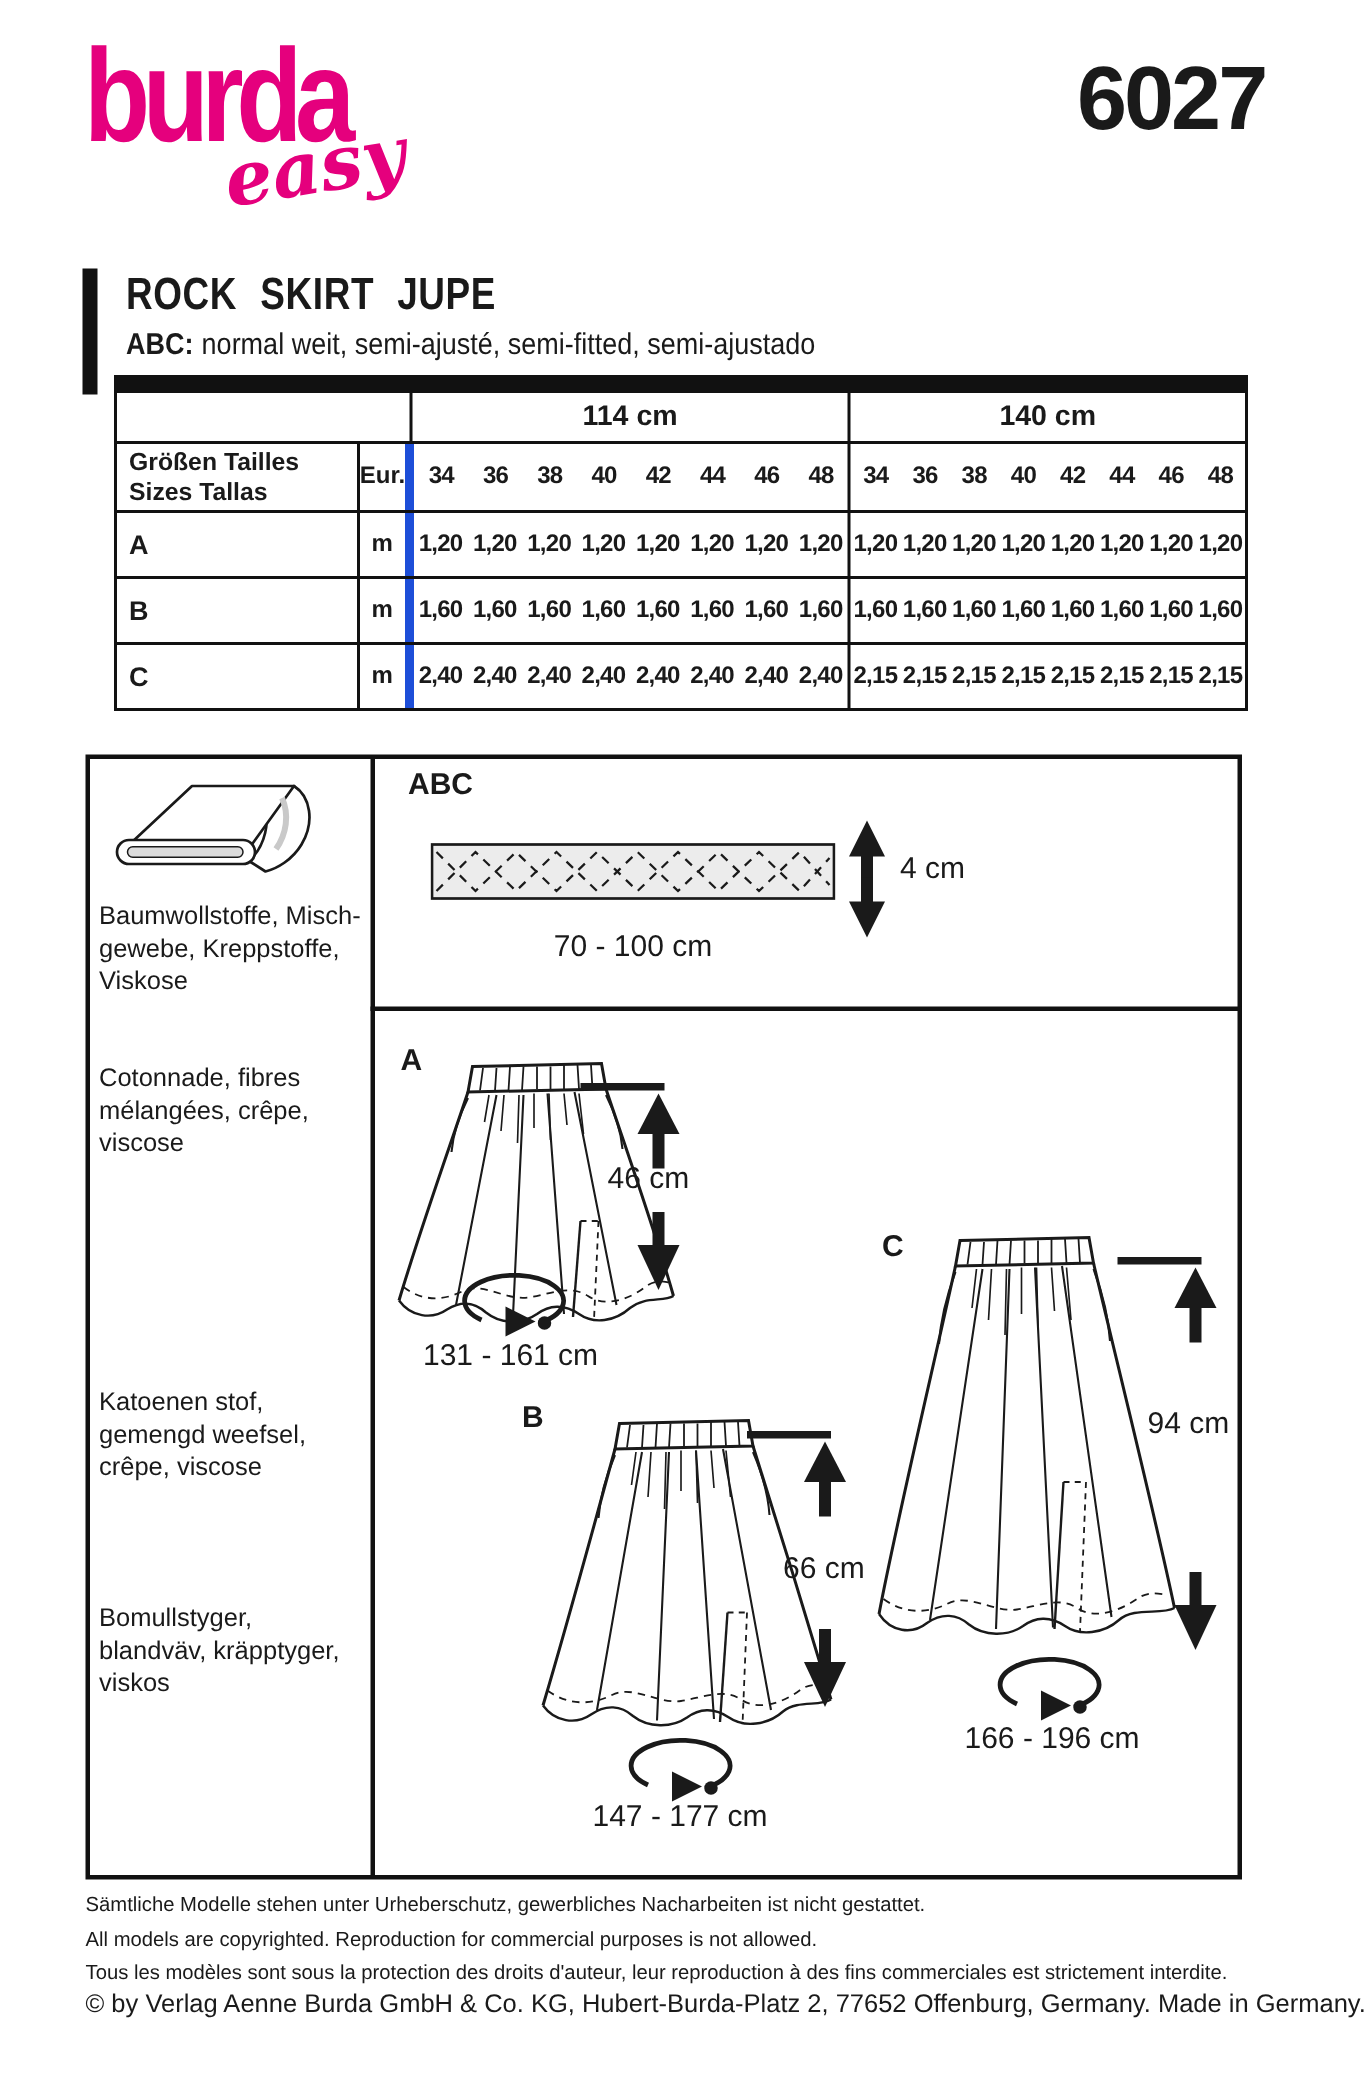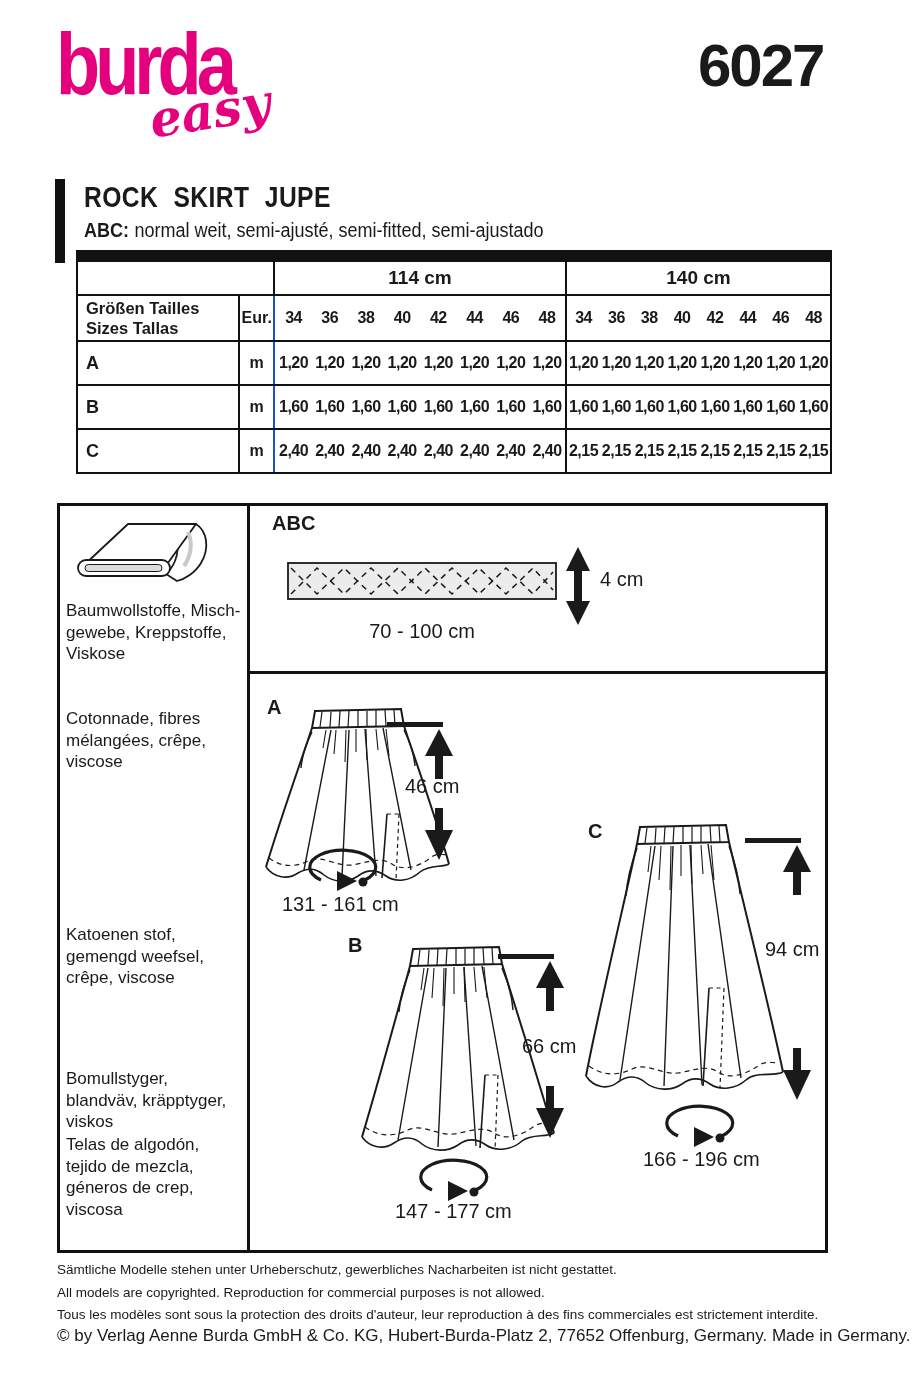--- a/index.html
+++ b/index.html
@@ -3,36 +3,36 @@
 <meta charset="utf-8">
 <style>
   * { margin:0; padding:0; box-sizing:border-box; }
   body { background:#fff; font-family:"Liberation Sans", sans-serif; color:#1a1a1a; }
   .page { position:relative; width:914px; height:1400px; background:#fff; overflow:hidden; }
   .abs { position:absolute; }
 
   
   .logo-burda { font-weight:bold; font-size:88px; letter-spacing:-6px; transform:scaleX(.82); transform-origin:0 0; line-height:1; }
   .logo-easy  { font-family:"DejaVu Serif", serif; font-style:italic; font-weight:bold; font-size:50px; transform:rotate(-9deg); transform-origin:0 50%; line-height:1; }
-  .pattern-no { font-weight:bold; font-size:60px; letter-spacing:-2px; line-height:1; }
+  .pattern-no { font-weight:bold; font-size:60px; letter-spacing:-2px; line-height:1;margin-left:20px; }
 
   
   .title-bar { width:10px; height:84px; background:#111; }
   .heading   { font-weight:bold; font-size:30px; word-spacing:10px; letter-spacing:.5px; white-space:nowrap; transform:scaleX(.82); transform-origin:0 0; }
   .subtitle  { font-size:20px; white-space:nowrap; transform:scaleX(.9); transform-origin:0 0; }
   .subtitle b { margin-right:6px; }
 
   
   .ytable { width:756px; }
   .t-topbar { height:12px; background:#111; }
   .t-row { display:flex; border-left:2px solid #111; border-right:2px solid #111; border-bottom:2px solid #111; align-items:stretch; }
   .t-cell { display:flex; align-items:center; }
   .c-merge { width:206px; border-right:2px solid #111; }
   .c-label { width:169px; border-right:2px solid #111; padding-left:8px; flex-direction:column; align-items:flex-start; justify-content:center; }
-  .c-eur   { width:37px;  border-right:2px solid #1d4ed8; justify-content:center; }
+  .c-eur   { width:37px;  border-right:6px solid #1d4ed8; justify-content:center; }
   .c-g1 { width:305px; border-right:2px solid #111; }
   .c-g2 { width:275px; }
   .r-widths { height:34px; } .r-sizes { height:46px; } .r-view { height:44px; }
   .group-title { width:100%; text-align:center; font-weight:bold; font-size:19px; }
   .hdr2 { font-weight:bold; font-size:16.5px; line-height:20px; }
   .eur-txt { font-weight:bold; font-size:16px; }
   .cells { justify-content:space-around; }
   .cells span { flex:1; text-align:center; font-weight:bold; font-size:16px; letter-spacing:-.5px; }
   .view-letter { font-weight:bold; font-size:18px; }
 
@@ -186,21 +186,20 @@
       <rect x="12" y="50" width="92" height="16" rx="8"></rect>
       <rect x="19" y="54.5" width="77" height="7" rx="3.5" fill="#dcdcdc" stroke-width="1"></rect>
     </g>
     <path d="M122,22 C127,33 125,46 118,56" stroke="#c9c9c9" stroke-width="4" fill="none"></path>
   </svg>
 
   <div class="abs fab-text" style="left:66px; top:600px;">Baumwollstoffe, Misch-gewebe, Kreppstoffe, Viskose</div>
   <div class="abs fab-text" style="left:66px; top:708px;">Cotonnade, fibres mélangées, crêpe, viscose</div>
   <div class="abs fab-text" style="left:66px; top:924px;">Katoenen stof, gemengd weefsel, crêpe, viscose</div>
   <div class="abs fab-text" style="left:66px; top:1034px;margin-top:34px;">Bomullstyger, blandväv, kräpptyger, viskos</div>
-  <div class="abs fab-text" style="left:66px; top:1134px;">Telas de algodón, tejido de mezcla, géneros de crep, viscosa</div>
 
   <div class="abs sec-label" style="left:272px; top:512px;">ABC</div>
   <svg class="abs" style="left:287px; top:562px;" width="270" height="38" viewBox="0 0 270 38">
     <rect x="1" y="1" width="268" height="36" fill="#ececec" stroke="#1a1a1a" stroke-width="1.8"></rect>
     <g stroke="#1a1a1a" stroke-width="1.5" fill="none" stroke-dasharray="6 5">
       <polyline points="4,32 30,6 57,32 84,6 111,32 138,6 165,32 192,6 219,32 246,6 266,28"></polyline>
       <polyline points="4,6 30,32 57,6 84,32 111,6 138,32 165,6 192,32 219,6 246,32 266,10"></polyline>
     </g>
   </svg>
   <div class="abs meas" style="left:357px; top:620px; width:130px; text-align:center;">70 - 100 cm</div>

